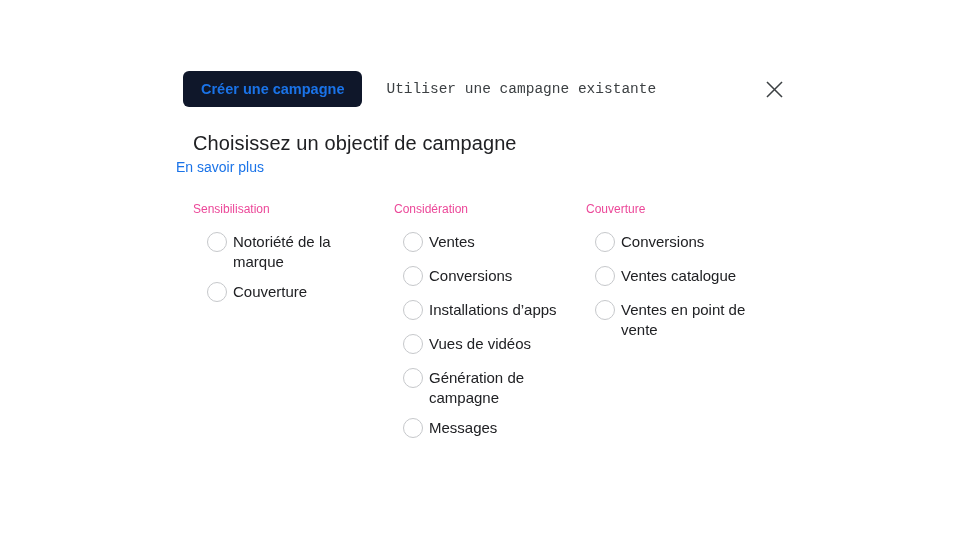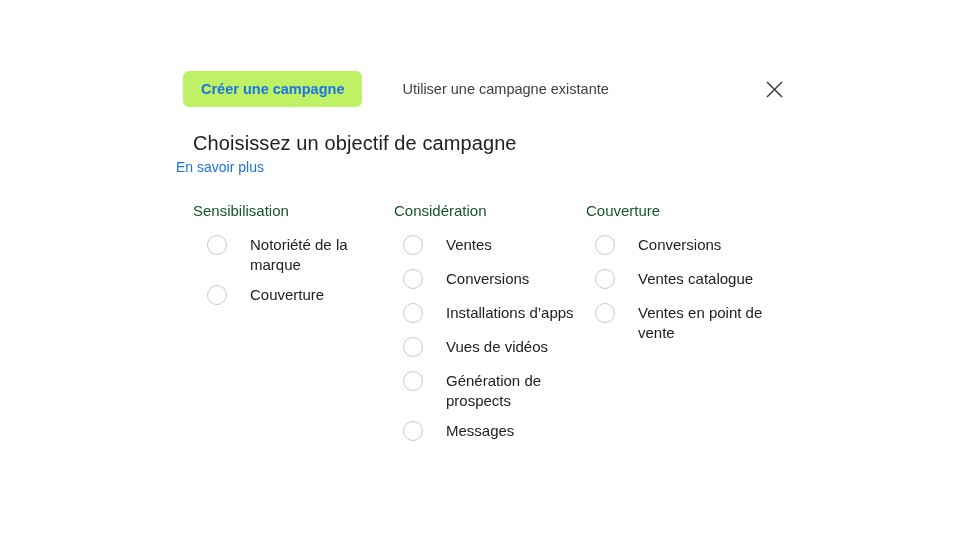--- a/index.html
+++ b/index.html
@@ -39,30 +39,31 @@
     font-size: 14.5px;
     line-height: 1;
     white-space: nowrap;
     border: none;
     background: transparent;
     font-family: "Liberation Sans", sans-serif;
     padding: 0;
     cursor: pointer;
   }
   .tab.active {
-    background: #bef264;
+    background: #0f172a;
     color: #1a73e8;
     font-weight: bold;
     border-radius: 6px;
     padding: 11px 18px;
   }
   .tab.inactive {
     color: #3c4043;
-    margin-left: 34px;
+    margin-left: 18px;
     padding: 11px 6px;
+    font-family: Liberation Mono, monospace;
   }
 
   .close-btn {
     position: absolute;
     left: 759px;
     top: 74px;
     width: 30px;
     height: 30px;
     display: flex;
     align-items: center;
@@ -104,22 +105,22 @@
   }
   .col {
     position: absolute;
     top: 0;
   }
   .col-0 { left: 0px;   width: 190px; }
   .col-1 { left: 201px; width: 190px; }
   .col-2 { left: 393px; width: 190px; }
 
   .col-header {
-    font-size: 15px;
-    color: #14532d;
+    font-size: 12px;
+    color: #ec4899;
     line-height: 1;
     white-space: nowrap;
     margin-bottom: 0;
   }
 
   .options {
     margin-top: 17px;
     position: relative;
   }
   .col-0 .options { padding-left: 14px; }
@@ -140,21 +141,21 @@
     height: 20px;
     border: 1px solid #c6c8cb;
     border-radius: 50%;
     background: #ffffff;
     box-sizing: border-box;
     margin-top: 0px;
     cursor: pointer;
   }
 
   .option-label {
-    margin-left: 23px;
+    margin-left: 6px;
     font-size: 15px;
     color: #202124;
     line-height: 20px;
     max-width: 135px;
   }
   .col-2 .option-label { max-width: 125px; }
 </style>
 </head>
 <body>
 
@@ -207,21 +208,21 @@
         <div class="option">
           <span class="radio"></span>
           <span class="option-label">Installations d’apps</span>
         </div>
         <div class="option">
           <span class="radio"></span>
           <span class="option-label">Vues de vidéos</span>
         </div>
         <div class="option two-line">
           <span class="radio"></span>
-          <span class="option-label">Génération de prospects</span>
+          <span class="option-label">Génération de campagne</span>
         </div>
         <div class="option">
           <span class="radio"></span>
           <span class="option-label">Messages</span>
         </div>
       </div>
     </div>
 
     <div class="col col-2">
       <div class="col-header">Couverture</div>

